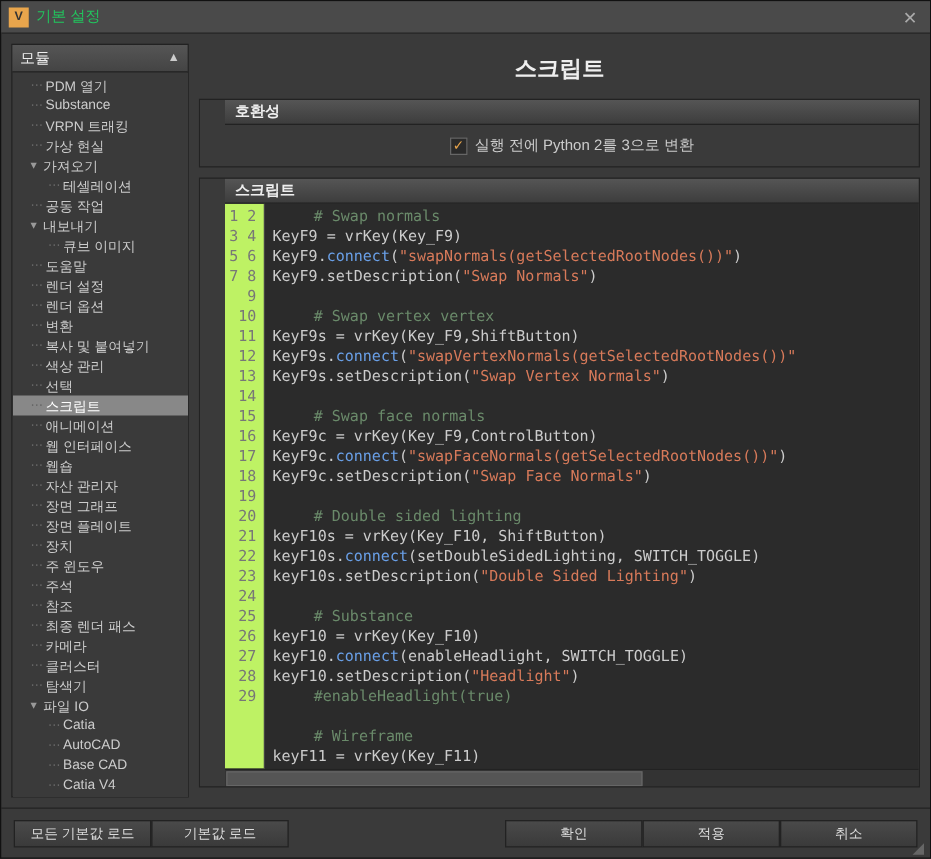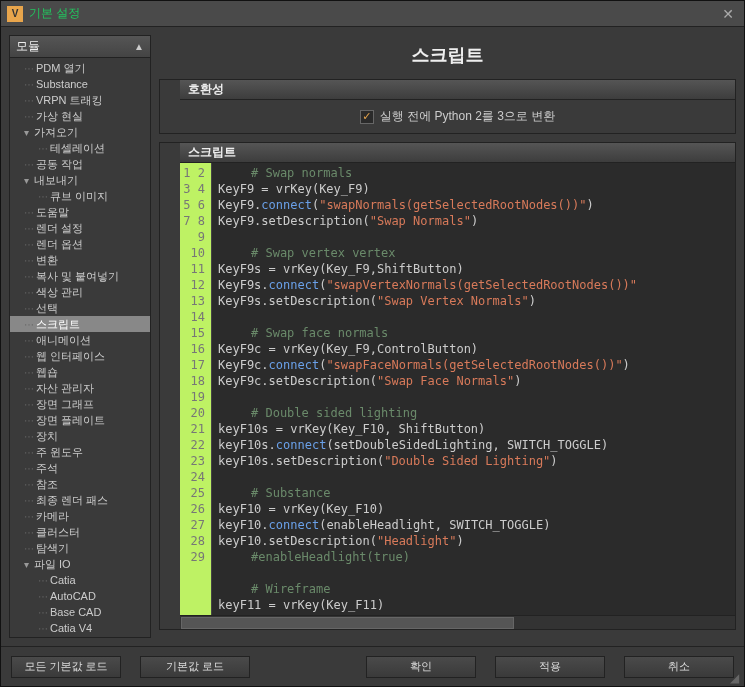--- a/index.html
+++ b/index.html
@@ -33,21 +33,21 @@
 .code-container { flex: 1; display: flex; overflow: hidden; background: #2b2b2b; position: relative; }
 .gutter { width: 32px; background: #bef264; color: #777; font-family: Consolas, monospace; font-size: 12px; text-align: right; padding: 2px 6px 2px 2px; line-height: 16px; border-right: 1px solid #444; user-select: none; }
 .code { flex: 1; font-family: Consolas, monospace; font-size: 12px; line-height: 16px; padding: 2px 6px; white-space: pre; overflow: hidden; color: #ccc; }
 .scrollbar-h { height: 14px; background: #333; border-top: 1px solid #222; position: relative; }
 .scrollbar-thumb { position: absolute; height: 12px; top: 1px; left: 1px; width: 60%; background: #555; border: 1px solid #666; }
 .c-comment { color: #6a8a6a; margin-left: 33px; }
 .c-ident { color: #ccc; }
 .c-method { color: #6aa0e8; }
 .c-string { color: #d87a5a; }
 .c-paren { color: #ccc; }
-.footer { height: 40px; display: flex; align-items: center; padding: 0 10px; gap: 19px; border-top: 1px solid #222; }
+.footer { height: 40px; display: flex; align-items: center; padding: 0 10px; gap: 0; border-top: 1px solid #222; }
 .footer-spacer { flex: 1; }
 .btn { min-width: 110px; height: 22px; background: linear-gradient(#4a4a4a, #3a3a3a); border: 1px solid #222; color: #ddd; font-size: 11px; display: flex; align-items: center; justify-content: center; cursor: pointer; }
 .resize-grip { position: absolute; right: 2px; bottom: 2px; width: 12px; height: 12px; color: #666; font-size: 12px; line-height: 12px; }
 .tree::-webkit-scrollbar { width: 14px; }
 .tree::-webkit-scrollbar-track { background: #2e2e2e; }
 .tree::-webkit-scrollbar-thumb { background: #555; border: 1px solid #333; }
 </style>
 </head>
 <body>
 

